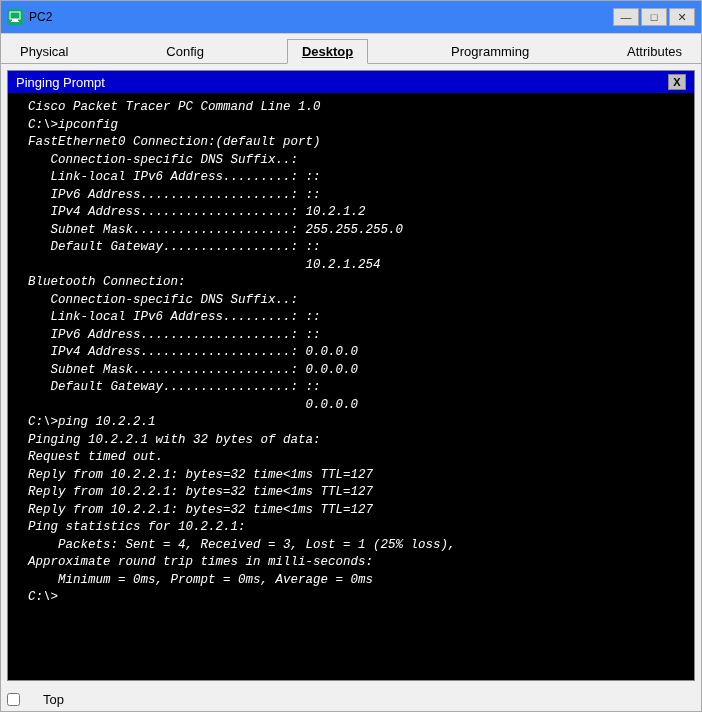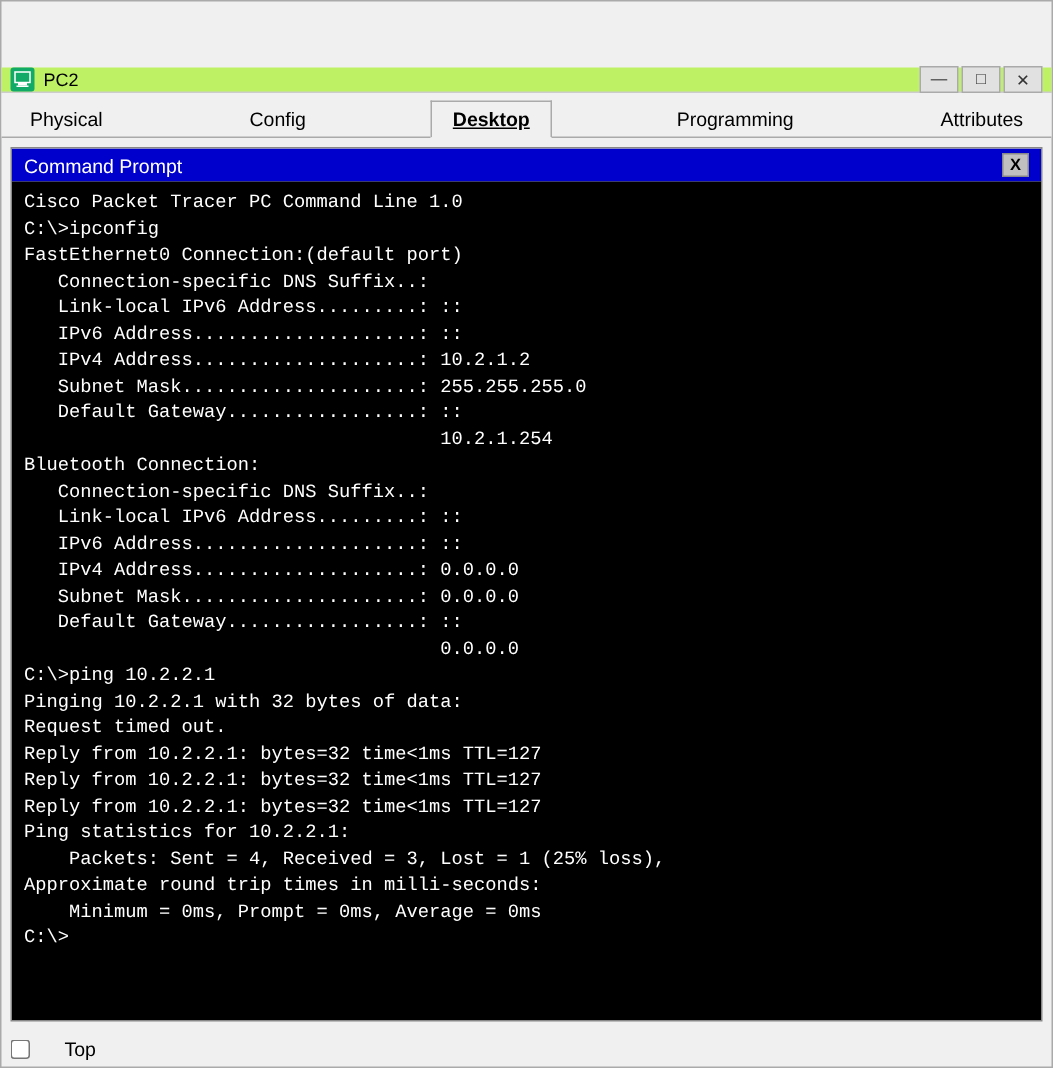--- a/index.html
+++ b/index.html
@@ -16,27 +16,26 @@
     .window {
       width: 702px;
       height: 712px;
       background: #f0f0f0;
       border: 1px solid #aaa;
       display: flex;
       flex-direction: column;
     }
 
     .title-bar {
-      background: #bef264;
+      background: #3b82f6;
       display: flex;
       align-items: center;
       padding: 4px 6px;
       border-bottom: 1px solid #ccc;
-      height: 17px;
-      margin-top: 44px;
+      height: 33px;
     }
 
     .title-bar-icon {
       width: 16px;
       height: 16px;
       margin-right: 6px;
       background: #1a6;
       border-radius: 2px;
       display: flex;
       align-items: center;
@@ -139,26 +138,27 @@
       justify-content: center;
       font-size: 11px;
       cursor: pointer;
       font-weight: bold;
     }
 
     .cmd-body {
       background: #000;
       flex: 1;
       overflow-y: scroll;
-      padding: 6px 8px;
+      padding: 6px 20px;
       font-family: 'Courier New', Courier, monospace;
       font-size: 12.5px;
       color: #fff;
       line-height: 1.4;
       position: relative;
+      font-style: italic;
     }
 
     .cmd-body::-webkit-scrollbar {
       width: 16px;
     }
 
     .cmd-body::-webkit-scrollbar-track {
       background: #c0c0c0;
     }
 
@@ -211,21 +211,21 @@
     <div class="tab">Config</div>
     <div class="tab active">Desktop</div>
     <div class="tab">Programming</div>
     <div class="tab">Attributes</div>
   </div>
 
   <div class="content">
     <div class="cmd-window">
 
       <div class="cmd-title-bar">
-        <span>Command Prompt</span>
+        <span>Pinging Prompt</span>
         <div class="cmd-close-btn">X</div>
       </div>
 
       <div class="cmd-body" id="terminal-body">
       <div class="cmd-line"></div>
           <div class="cmd-line">Cisco Packet Tracer PC Command Line 1.0</div>
           <div class="cmd-line">C:\&gt;ipconfig</div>
           <div class="cmd-line"></div>
           <div class="cmd-line">FastEthernet0 Connection:(default port)</div>
           <div class="cmd-line"></div>

